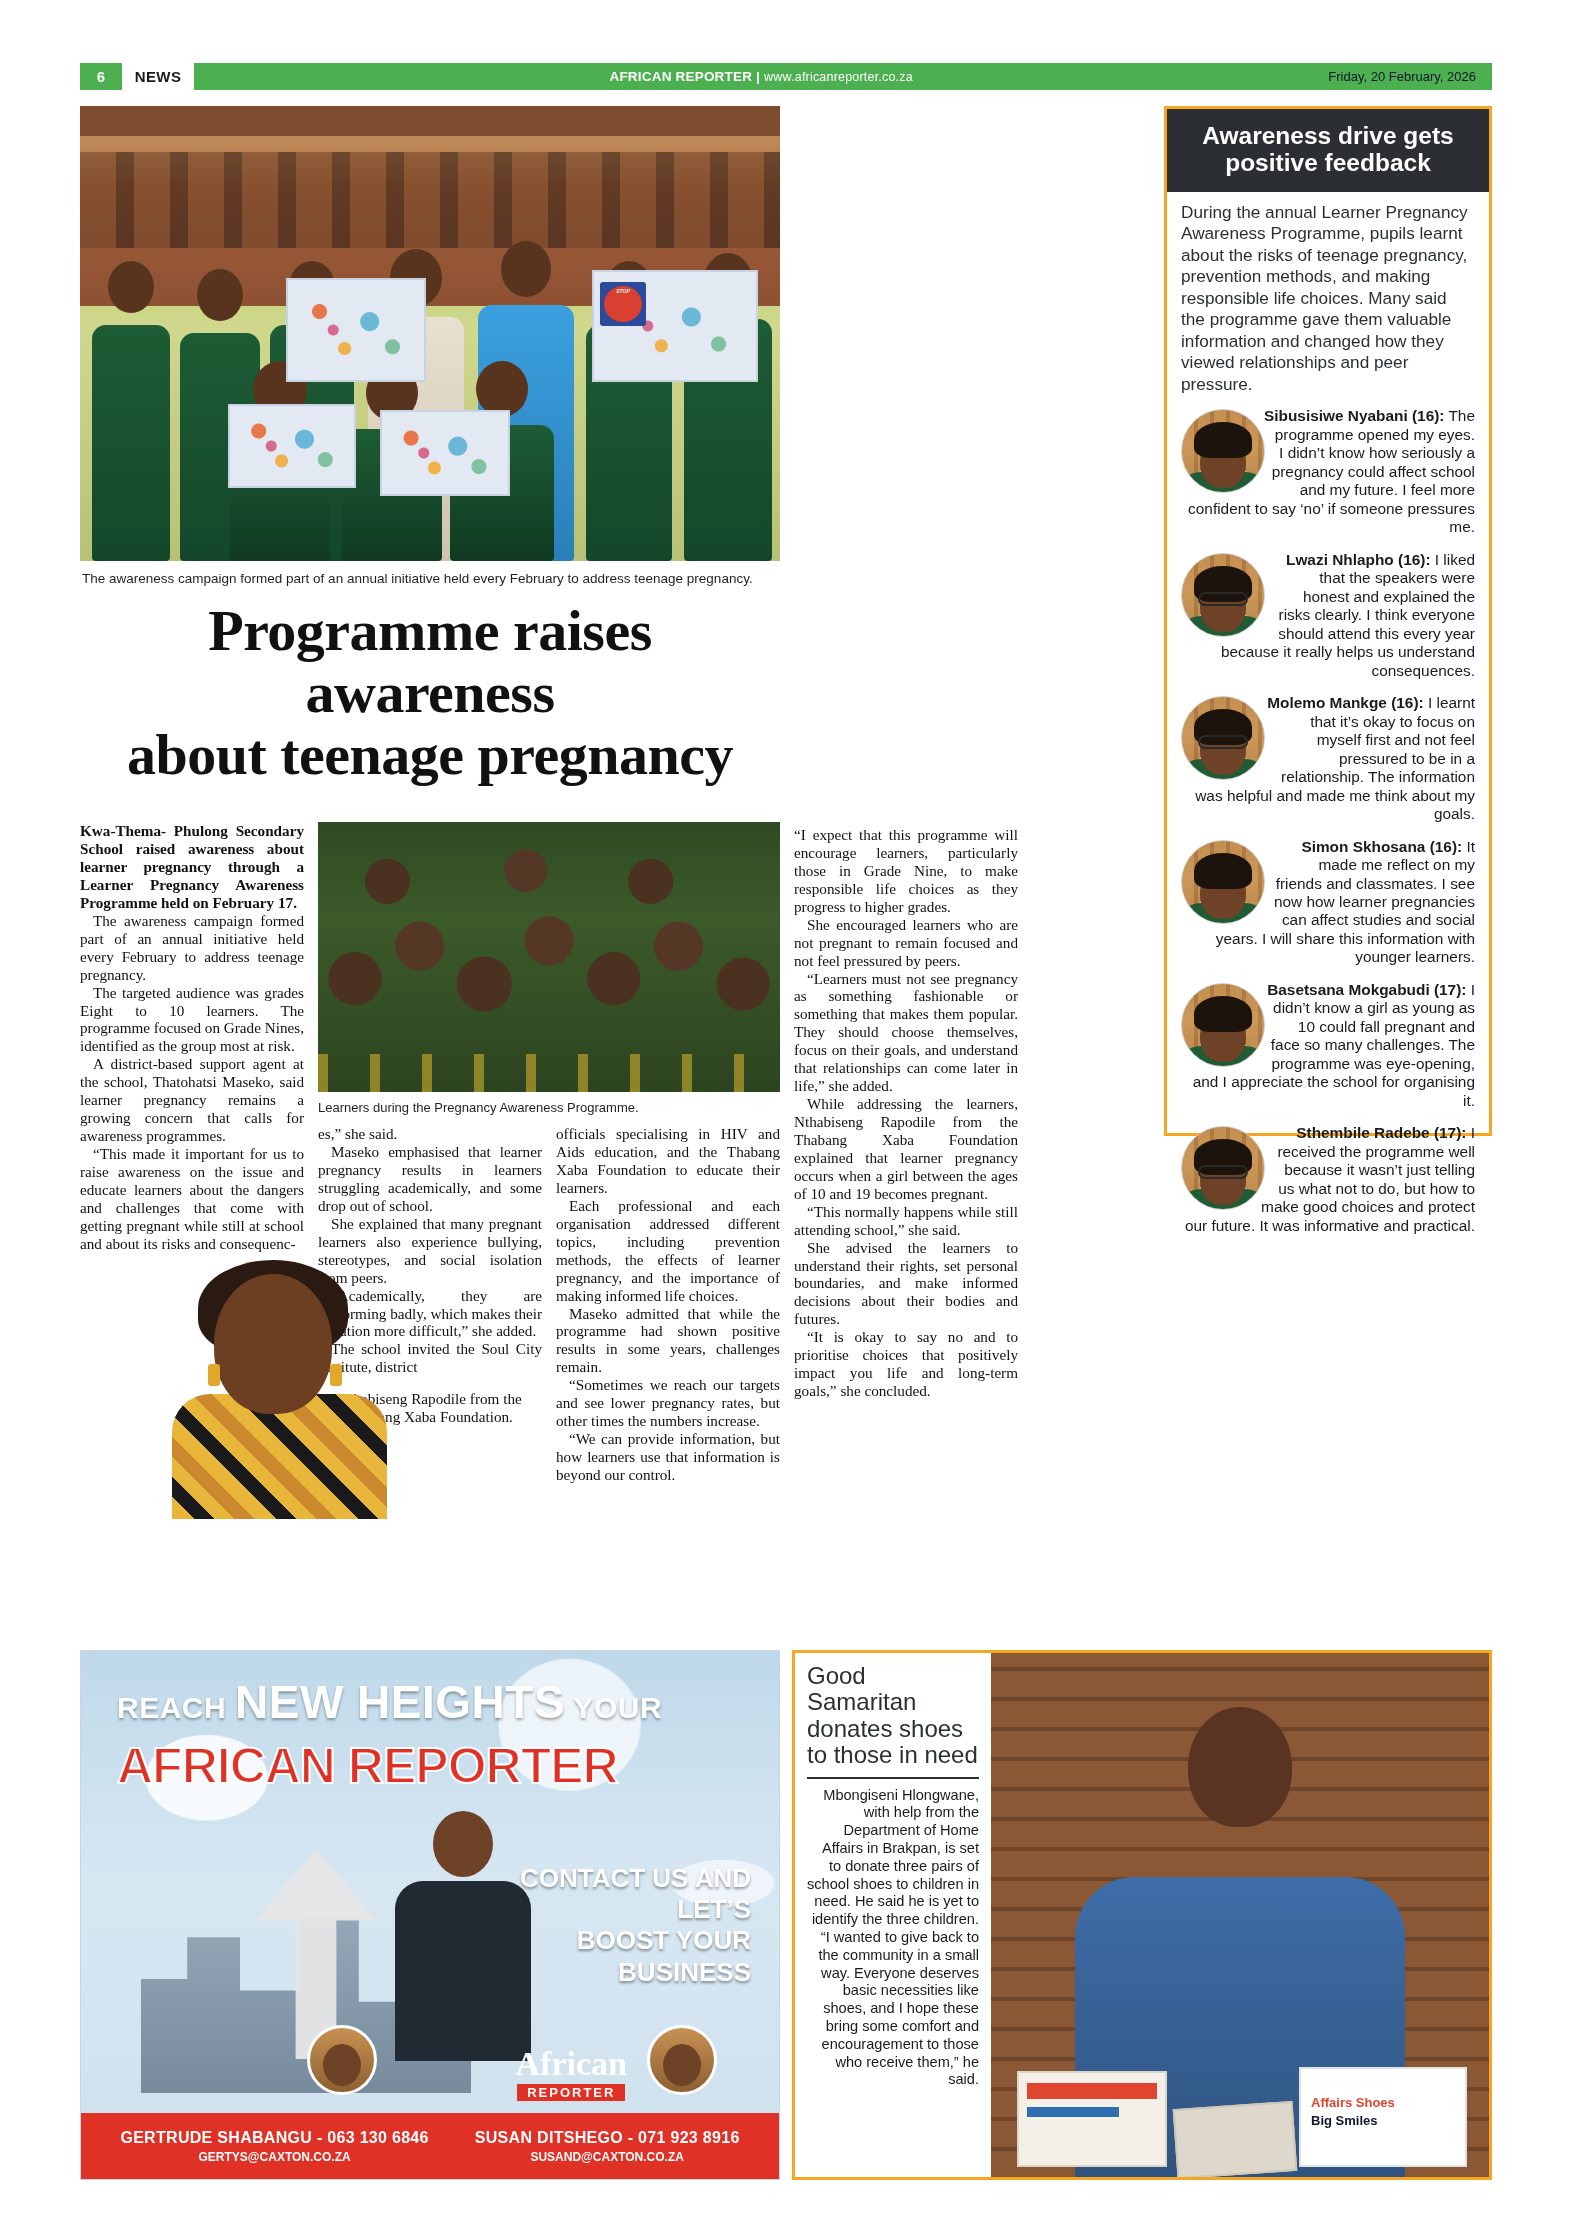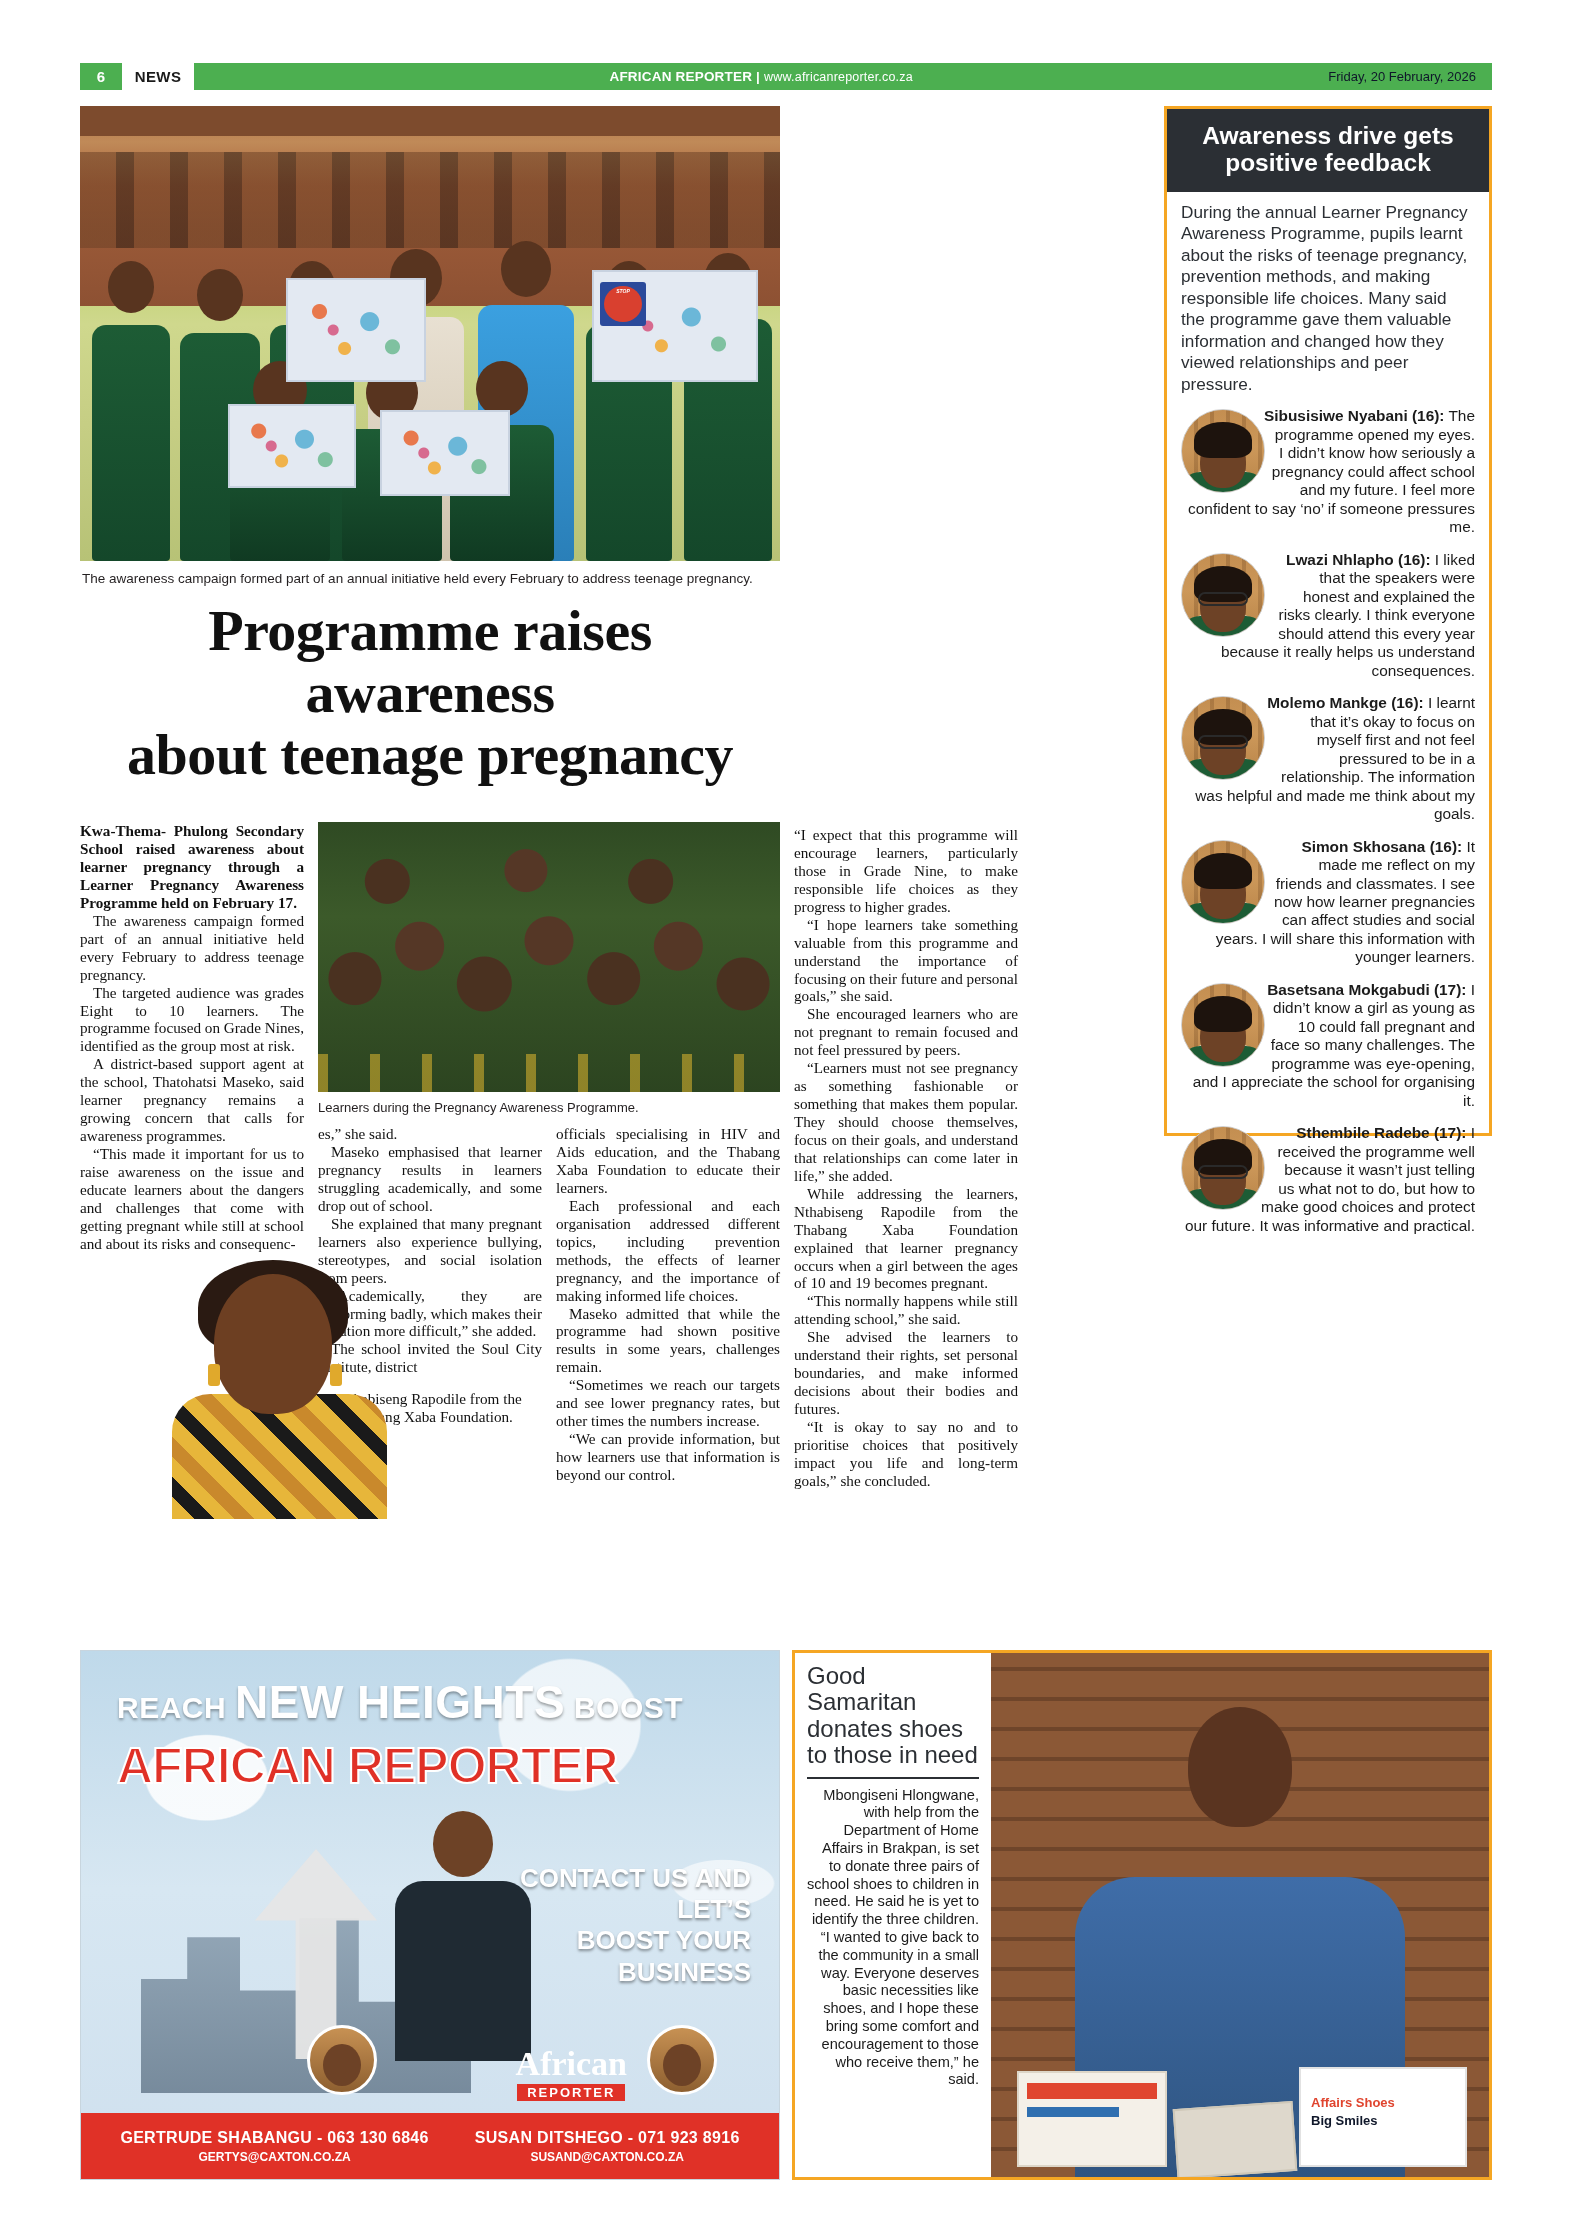--- a/index.html
+++ b/index.html
@@ -405,21 +405,20 @@
             <p>Maseko admitted that while the programme had shown positive results in some years, challenges remain.</p>
             <p>“Sometimes we reach our targets and see lower pregnancy rates, but other times the numbers increase.</p>
             <p>“We can provide information, but how learners use that information is beyond our control.</p>
           </div>
         </div>
       </div>
     </div>
 
     <div class="bcol" style="position:absolute;left:714px;top:720px;width:224px;">
       <p class="noind">“I expect that this programme will encourage learners, particularly those in Grade Nine, to make responsible life choices as they progress to higher grades.</p>
-      <p>“I hope learners take something valuable from this programme and understand the importance of focusing on their future and personal goals,” she said.</p>
       <p>She encouraged learners who are not pregnant to remain focused and not feel pressured by peers.</p>
       <p>“Learners must not see pregnancy as something fashionable or something that makes them popular. They should choose themselves, focus on their goals, and understand that relationships can come later in life,” she added.</p>
       <p>While addressing the learners, Nthabiseng Rapodile from the Thabang Xaba Foundation explained that learner pregnancy occurs when a girl between the ages of 10 and 19 becomes pregnant.</p>
       <p>“This normally happens while still attending school,” she said.</p>
       <p>She advised the learners to understand their rights, set personal boundaries, and make informed decisions about their bodies and futures.</p>
       <p>“It is okay to say no and to prioritise choices that positively impact you life and long-term goals,” she concluded.</p>
     </div>
 
     <div class="woman-photo" style="top:1148px;left:92px;">
       <div class="dress"></div>
@@ -522,21 +521,21 @@
   <div class="ad">
     <div class="clouds"></div>
     <div class="ad-city"></div>
     <div class="ad-arrow"></div>
     <div class="ad-person">
       <div class="b"></div>
         <div class="h"></div>
     </div>
 
     <div class="ad-reach">
-      <span>REACH </span><span class="big">NEW HEIGHTS</span><span> BOOST</span>
+      <span>REACH </span><span class="big">NEW HEIGHTS</span><span> YOUR</span>
     </div>
     <div class="ad-brand">AFRICAN REPORTER</div>
 
     <div class="ad-cta">
       <div>CONTACT US AND LET’S</div>
       <div>BOOST YOUR BUSINESS</div>
     </div>
 
     <div class="ad-avatar" style="left:226px;">
         <div class="hd"></div>

